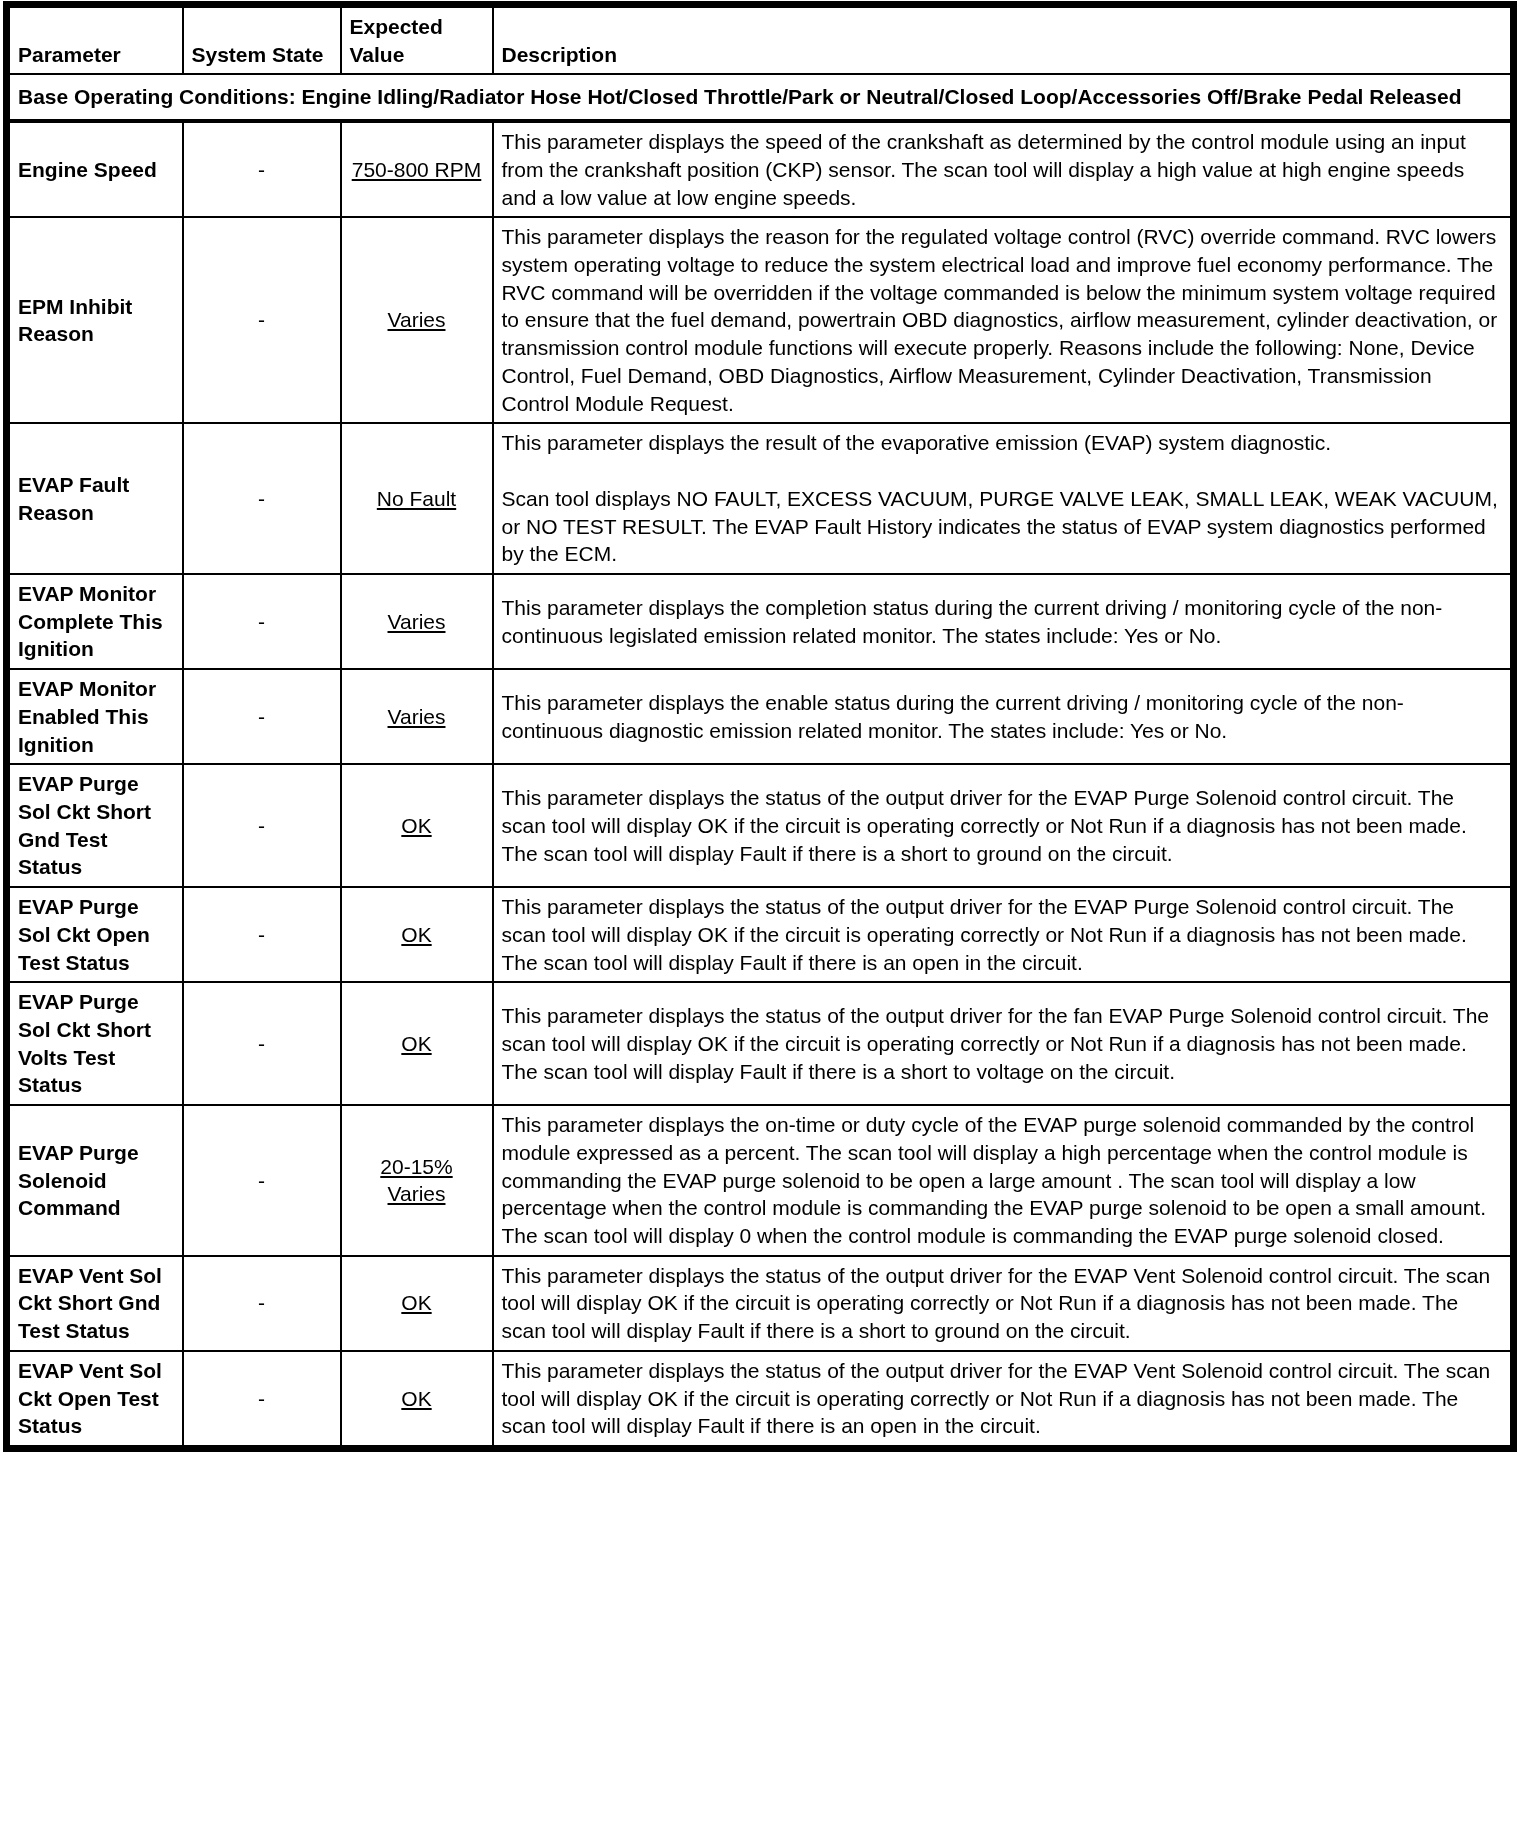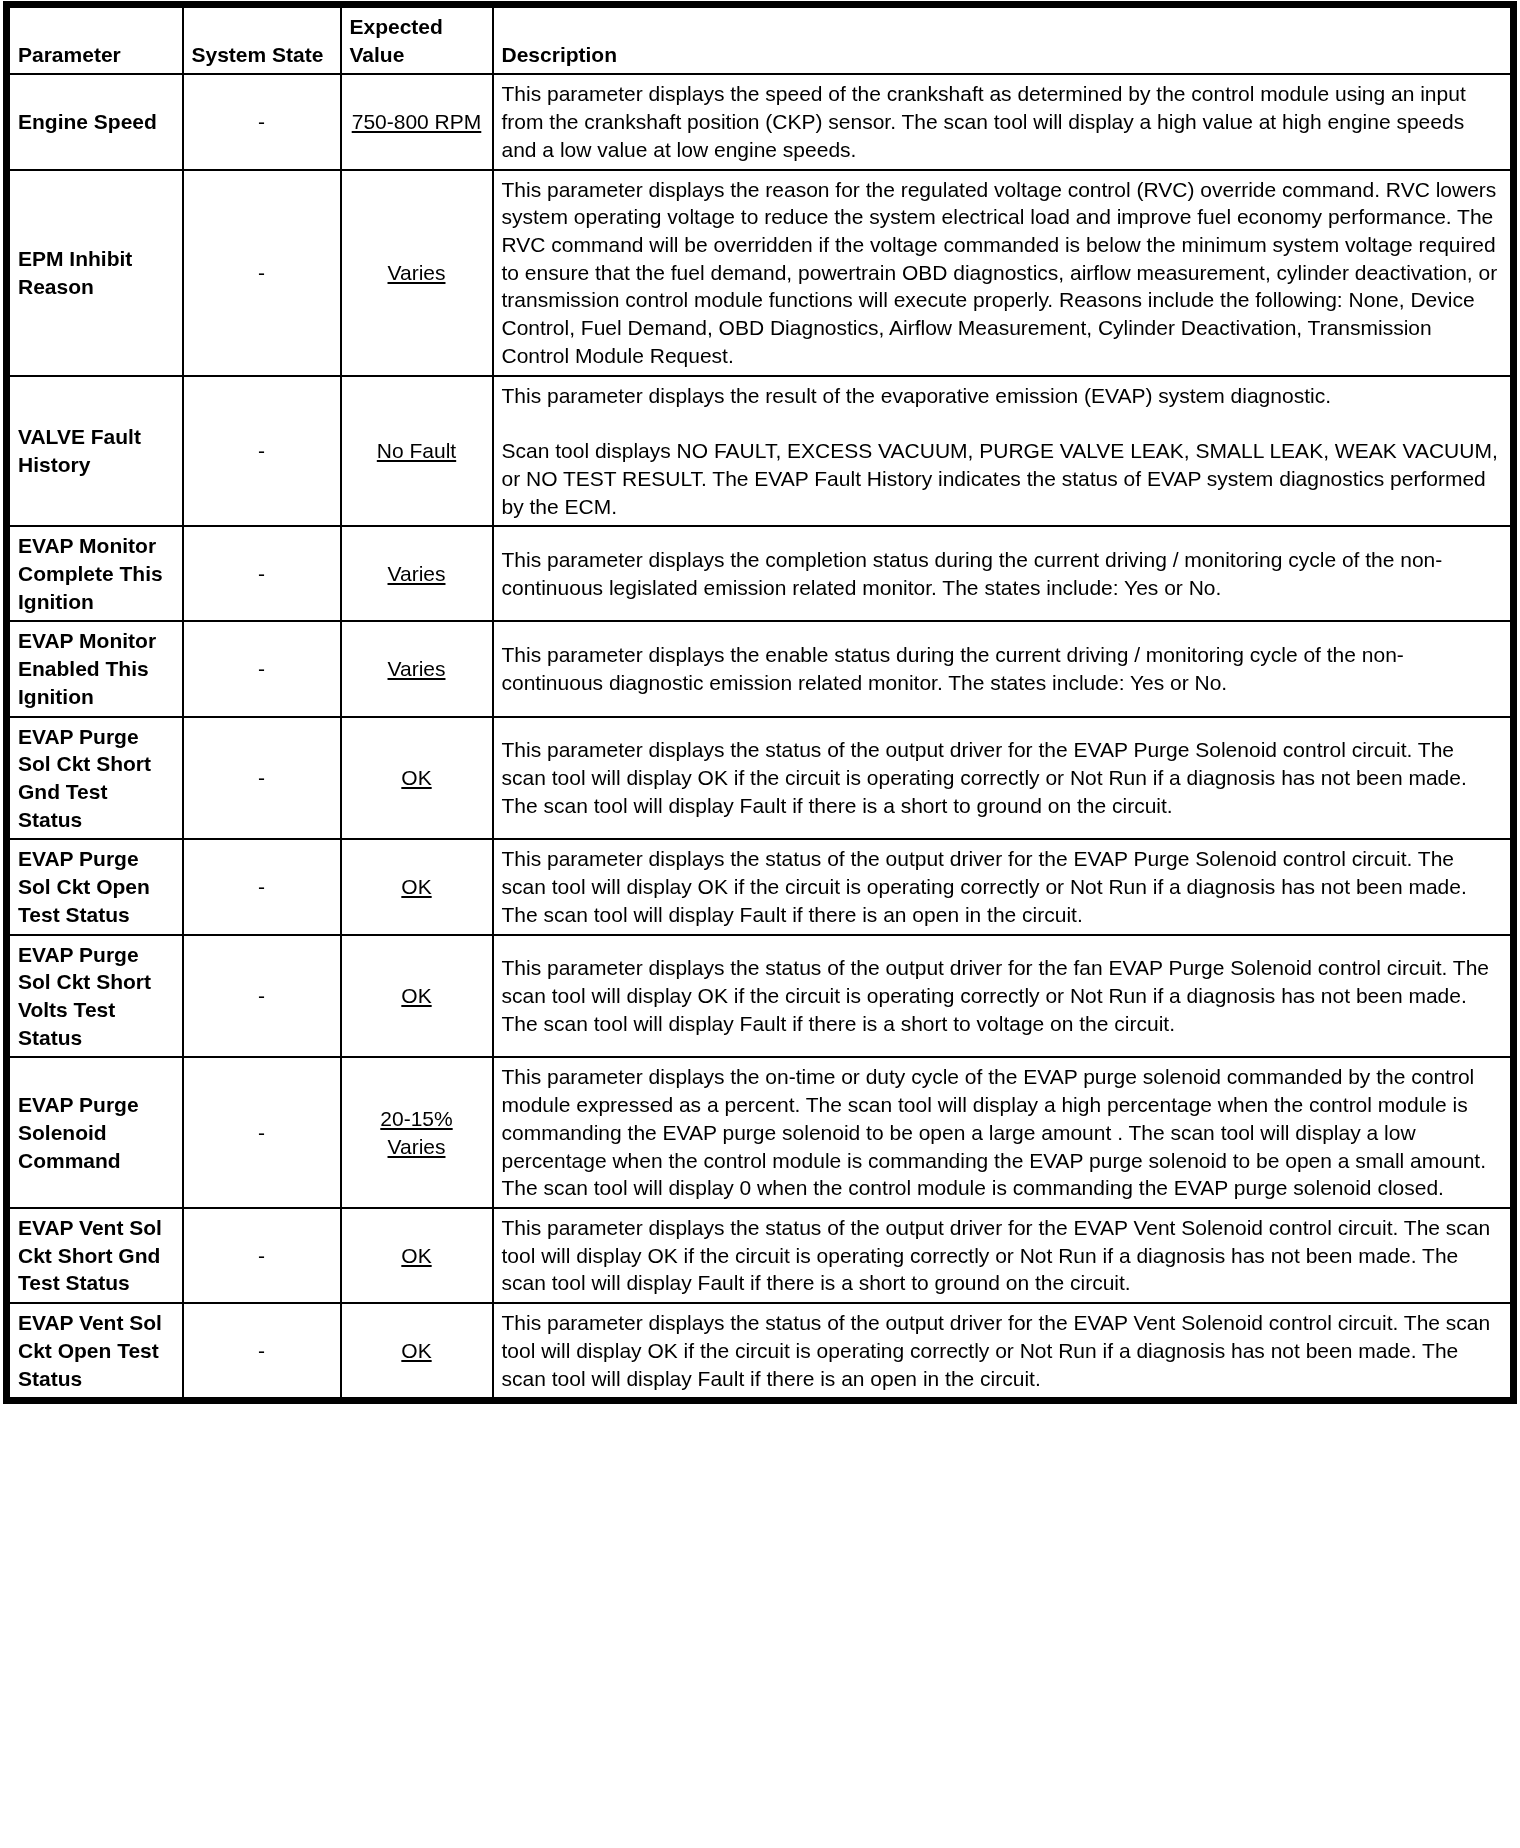--- a/index.html
+++ b/index.html
@@ -91,37 +91,40 @@
     </colgroup>
     <thead>
       <tr>
         <th>Parameter</th>
         <th>System State</th>
         <th>Expected Value</th>
         <th>Description</th>
       </tr>
     </thead>
     <tbody>
+      <tr class="section-row">
+        <td colspan="4">Base Operating Conditions: Engine Idling/Radiator Hose Hot/Closed Throttle/Park or Neutral/Closed Loop/Accessories Off/Brake Pedal Released</td>
+      </tr>
 
       <tr>
         <td class="param-cell">Engine Speed</td>
         <td class="state-cell">-</td>
         <td class="expected-cell">750-800 RPM</td>
         <td class="desc-cell">This parameter displays the speed of the crankshaft as determined by the control module using an input from the crankshaft position (CKP) sensor. The scan tool will display a high value at high engine speeds and a low value at low engine speeds.</td>
       </tr>
 
       <tr>
         <td class="param-cell">EPM Inhibit Reason</td>
         <td class="state-cell">-</td>
         <td class="expected-cell">Varies</td>
         <td class="desc-cell">This parameter displays the reason for the regulated voltage control (RVC) override command. RVC lowers system operating voltage to reduce the system electrical load and improve fuel economy performance. The RVC command will be overridden if the voltage commanded is below the minimum system voltage required to ensure that the fuel demand, powertrain OBD diagnostics, airflow measurement, cylinder deactivation, or transmission control module functions will execute properly. Reasons include the following: None, Device Control, Fuel Demand, OBD Diagnostics, Airflow Measurement, Cylinder Deactivation, Transmission Control Module Request.</td>
       </tr>
 
       <tr>
-        <td class="param-cell">VALVE Fault History</td>
+        <td class="param-cell">EVAP Fault Reason</td>
         <td class="state-cell">-</td>
         <td class="expected-cell">No Fault</td>
         <td class="desc-cell">This parameter displays the result of the evaporative emission (EVAP) system diagnostic.
 
 Scan tool displays NO FAULT, EXCESS VACUUM, PURGE VALVE LEAK, SMALL LEAK, WEAK VACUUM, or NO TEST RESULT. The EVAP Fault History indicates the status of EVAP system diagnostics performed by the ECM.</td>
       </tr>
 
       <tr>
         <td class="param-cell">EVAP Monitor Complete This Ignition</td>
         <td class="state-cell">-</td>

